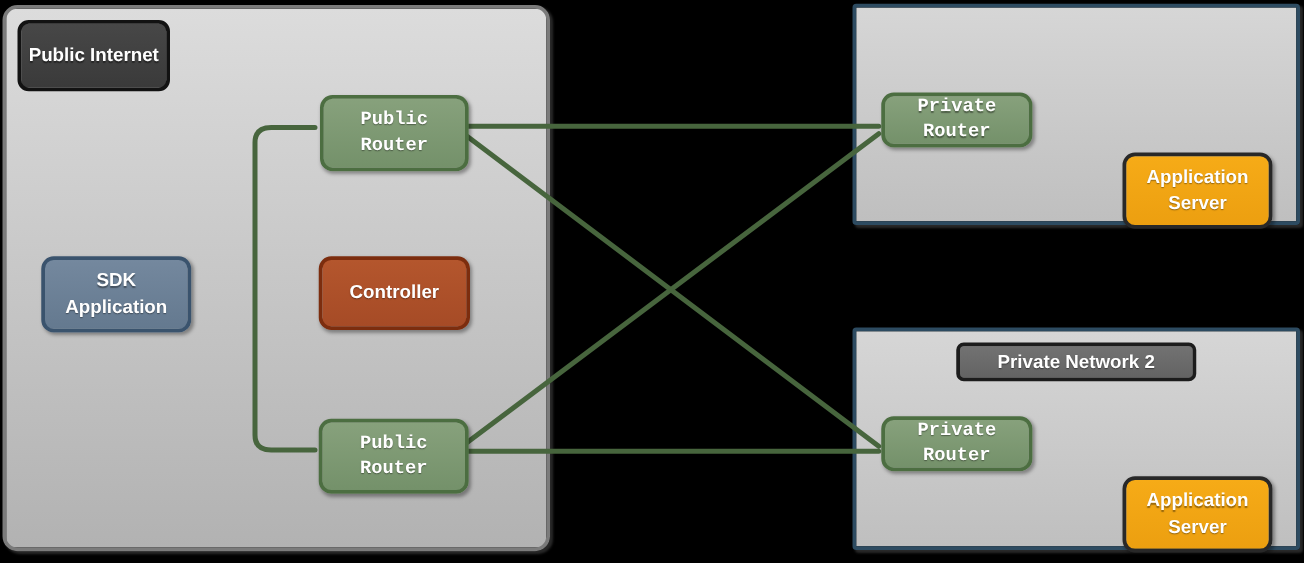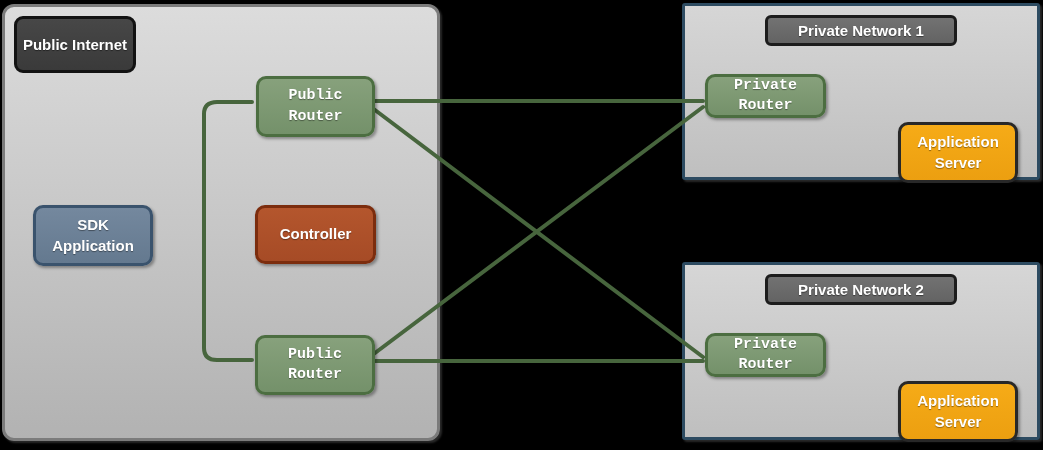--- a/index.html
+++ b/index.html
@@ -151,23 +151,20 @@
     <g fill="none" stroke-width="4" stroke-linecap="round" stroke="#47653d">
       <path d="M 252 102 H 217 Q 204 102 204 114 V 348 Q 204 360 217 360 H 252"></path>
       <path d="M 370 101 H 703"></path>
       <path d="M 370 361 H 703"></path>
       <path d="M 371 107 L 703 357"></path>
       <path d="M 371 356 L 703 107"></path>
     </g>
   </svg>
 
   <div class="zone zone-private zone-pn1">
-    <div class="badge badge-gray">
-      <span>Private Network 1</span>
-    </div>
     <div class="node node-green n-privrouter">
       <span>Private Router</span>
     </div>
     <div class="node node-amber n-appserver">
       <span>Application Server</span>
     </div>
   </div>
 
   <div class="zone zone-private zone-pn2">
     <div class="badge badge-gray">

